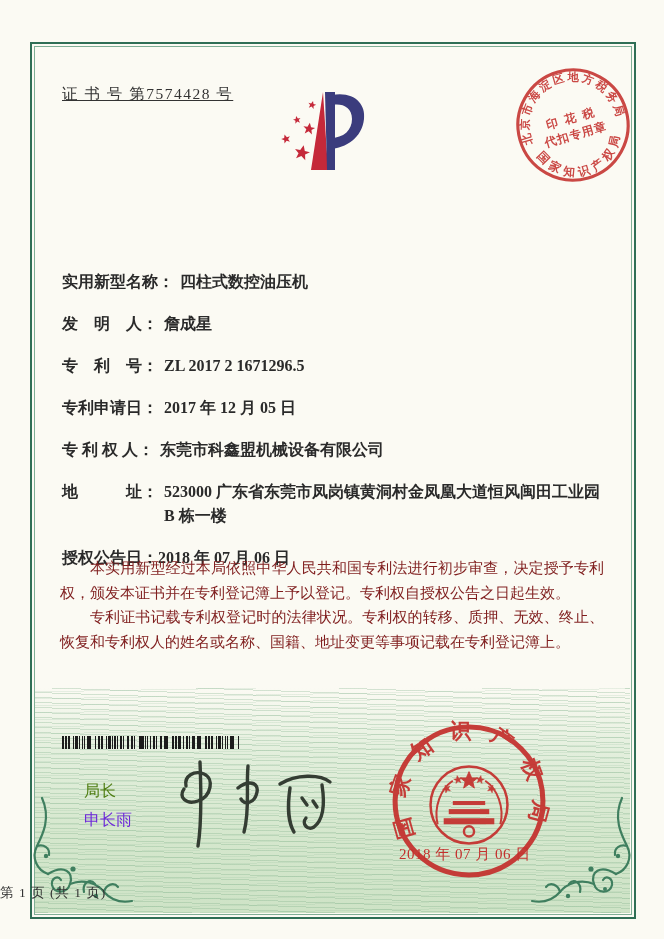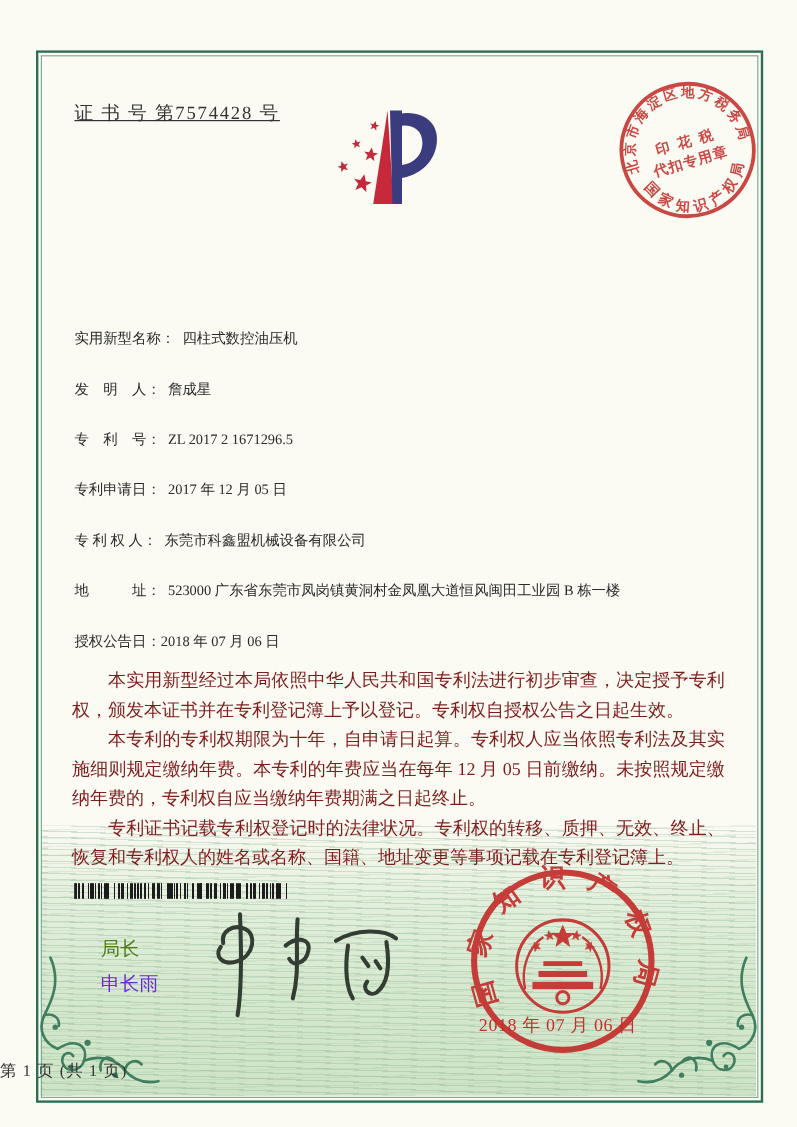--- a/index.html
+++ b/index.html
@@ -32,21 +32,21 @@
   .cert-no{
     position:absolute;left:62px;top:84px;
     font-size:15.5px;letter-spacing:1.5px;color:#333;text-decoration:underline;
   }
   .logo{position:absolute;left:272px;top:86px;width:100px;height:94px;}
   .title{
     position:absolute;left:0;right:0;top:186px;
     text-align:center;font-size:36px;font-weight:bold;
     letter-spacing:10px;color:#222;
   }
-  .fields{position:absolute;left:62px;top:270px;width:545px;font-size:12px;}
+  .fields{position:absolute;left:62px;top:270px;width:545px;font-size:16px;font-weight:bold;}
   .frow{display:flex;margin-bottom:18px;line-height:24px;}
   .flabel{white-space:nowrap;margin-right:6px;}
   .fvalue{flex:1;}
   .grant-row{display:flex;margin-top:12px;line-height:24px;}
   .grant-left{width:308px;white-space:nowrap;}
   .grant-right{white-space:nowrap;}
   .paras{
     position:absolute;left:60px;top:556px;width:544px;
     font-size:15px;line-height:24.5px;text-align:justify;color:#7f1d1d;
   }
@@ -167,21 +167,20 @@
     </div>
     <div class="grant-row">
       <span class="grant-left">
         <span>授权公告日：</span><span>2018 年 07 月 06 日</span>
       </span>
     </div>
   </div>
 
   <div class="paras">
     <p>本实用新型经过本局依照中华人民共和国专利法进行初步审查，决定授予专利权，颁发本证书并在专利登记簿上予以登记。专利权自授权公告之日起生效。</p>
-    <p>本专利的专利权期限为十年，自申请日起算。专利权人应当依照专利法及其实施细则规定缴纳年费。本专利的年费应当在每年 12 月 05 日前缴纳。未按照规定缴纳年费的，专利权自应当缴纳年费期满之日起终止。</p>
     <p>专利证书记载专利权登记时的法律状况。专利权的转移、质押、无效、终止、恢复和专利权人的姓名或名称、国籍、地址变更等事项记载在专利登记簿上。</p>
   </div>
 
   <div class="barcode"></div>
 
   <div class="sig-title">局长</div>
   <div class="sig-name">申长雨</div>
   <svg class="signature-svg" viewBox="0 0 190 100">
     <g fill="none" stroke="#343d33" stroke-width="3.4" stroke-linecap="round">
       <path d="M 38,10 C 39,35 40,70 36,94"></path>

